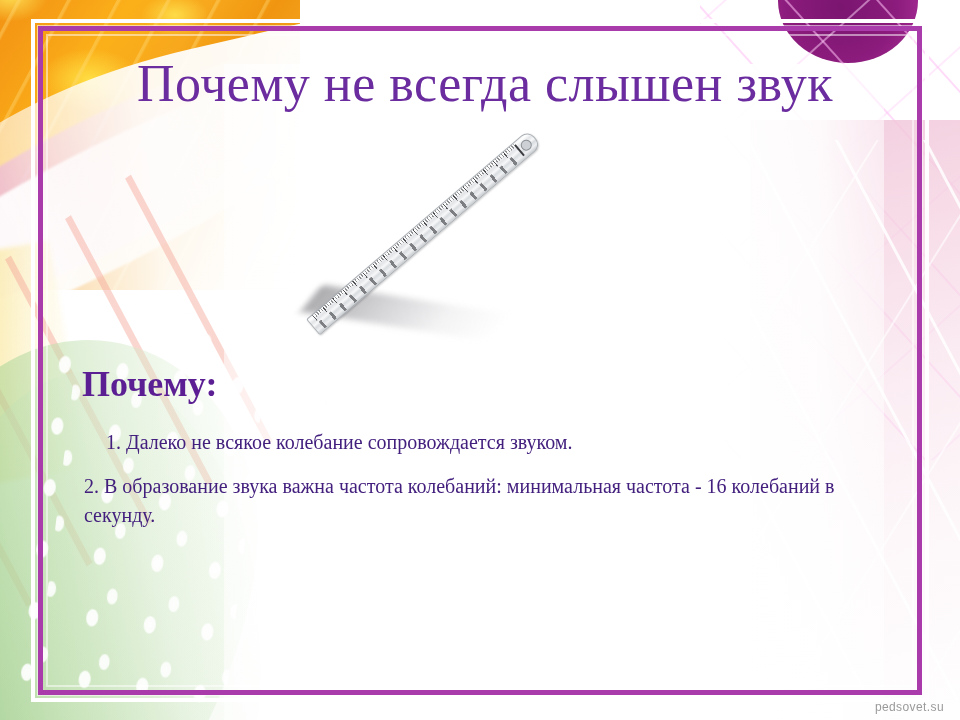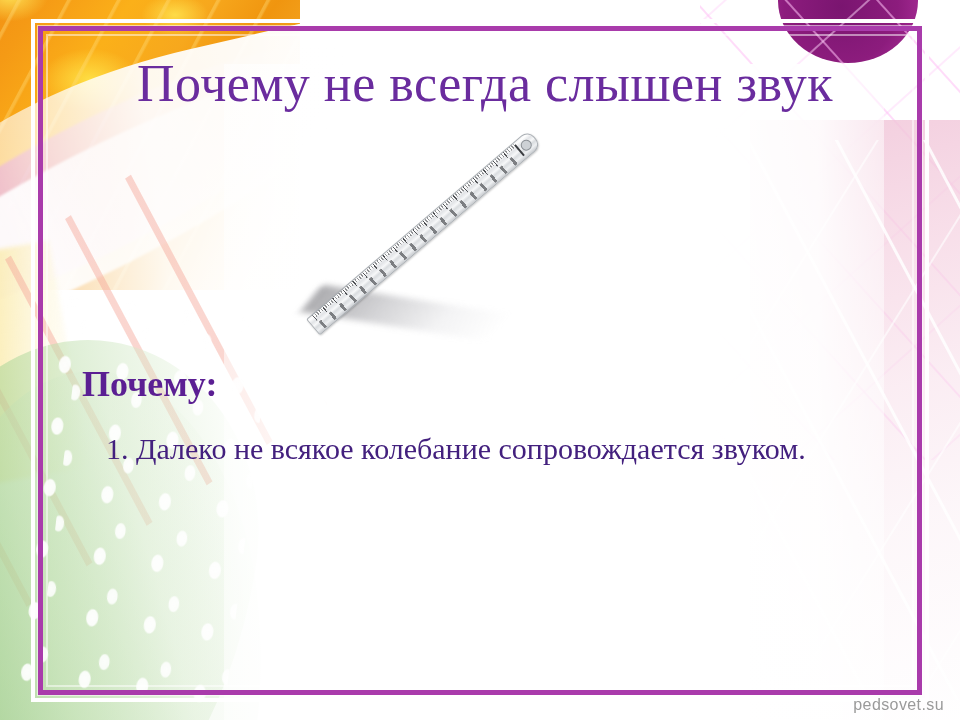--- a/index.html
+++ b/index.html
@@ -450,35 +450,35 @@
     color: #5b1f93;
     font-family: "Liberation Serif", "DejaVu Serif", serif;
     white-space: nowrap;
   }
 
   .body-block {
     position: absolute;
     left: 84px;
     top: 428px;
     width: 800px;
-    font-size: 30px;
+    font-size: 20px;
     line-height: 1.42;
     color: #43207e;
     font-family: "Liberation Serif", "DejaVu Serif", serif;
   }
   .body-item { margin: 0 0 16px 0; }
   .body-item:last-child { margin-bottom: 0; }
   .body-item.indent-first { text-indent: 22px; }
 
   .watermark {
     position: absolute;
     right: 16px;
     bottom: 6px;
     font-family: "Liberation Sans", "DejaVu Sans", sans-serif;
-    font-size: 16px;
+    font-size: 12px;
     color: #9a9a9a;
     letter-spacing: .4px;
   }
 </style>
 </head>
 <body>
 
 <div id="slide">
 
   <div class="bg-base"></div>
@@ -519,17 +519,18 @@
         <div class="ruler-endbar"></div>
         <div class="ruler-hole"></div>
       </div>
     </div>
 
 
     <div class="conclusion-heading">Почему:</div>
 
     <div class="body-block">
       <p class="body-item indent-first">1. Далеко не всякое колебание сопровождается звуком.</p>
+      <p class="body-item">2. В образование звука важна частота колебаний: минимальная частота - 16 колебаний в секунду.</p>
     </div>
 
     <div class="watermark">pedsovet.su</div>
   </div>
 </div>
 
 </body></html>

